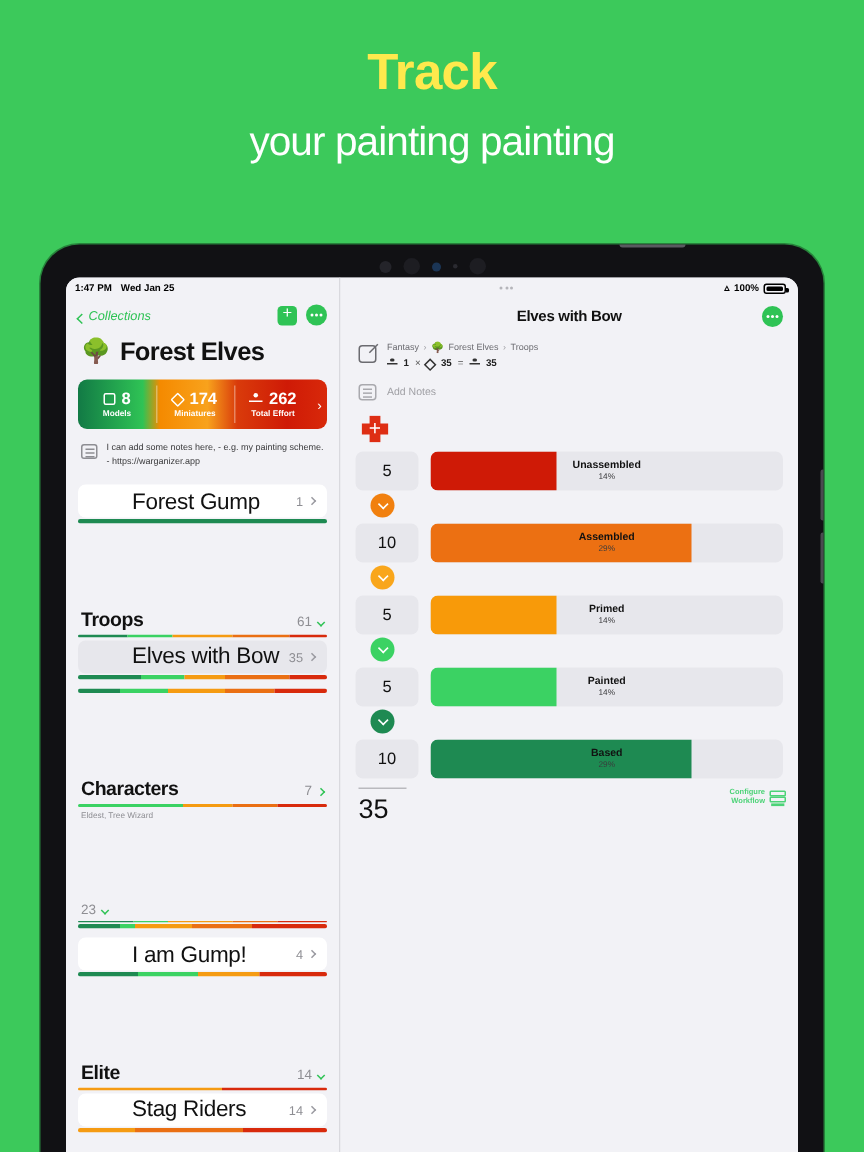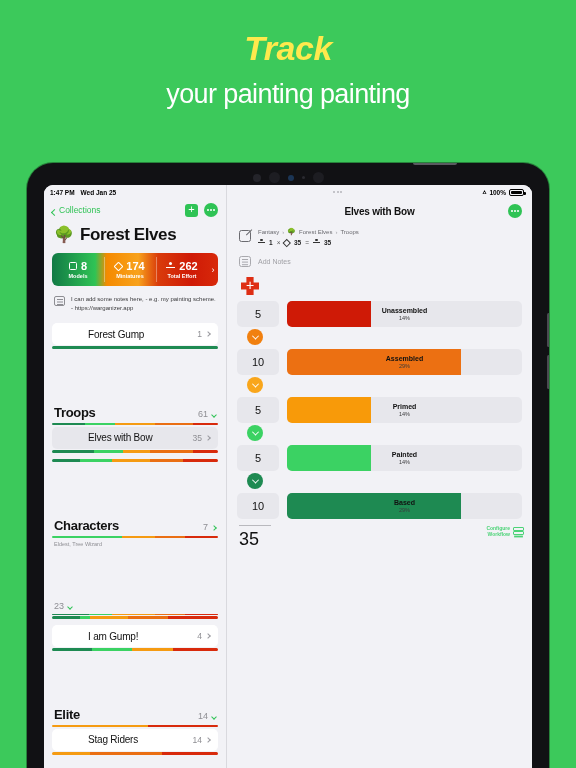--- a/index.html
+++ b/index.html
@@ -7,21 +7,21 @@
     width: 576px; height: 768px;
     font-family: "Liberation Sans", sans-serif;
     overflow: hidden;
   }
   body { background: #3CC95B; position: relative; }
 
   
   .promo { position: absolute; top: 0; left: 0; width: 576px; text-align: center; }
   .promo-title {
     font-size: 34px; font-weight: bold; color: #FFE94D;
-    letter-spacing: -0.5px; margin-top: 30px; line-height: 1.1; font-style: italic;
+    letter-spacing: -0.5px; margin-top: 30px; line-height: 1.1;
   }
   .promo-sub {
     font-size: 27px; color: #ffffff; font-weight: 400;
     letter-spacing: -0.6px; margin-top: 12px;
   }
 
   
   .device {
     position: absolute; left: 27px; top: 163px;
     width: 522px; height: 620px;
@@ -67,21 +67,21 @@
     height: 14px; display: flex; align-items: center;
     padding: 0 6px; font-size: 6.5px; font-weight: bold; color: #000;
     gap: 6px;
   }
   .nav-bar {
     height: 22px; display: flex; align-items: center;
     padding: 0 8px; gap: 6px;
   }
   .back-link {
     display: flex; align-items: flex-end; gap: 2px;
-    color: #2FC355; font-size: 8.5px;
+    color: #2FC355; font-size: 8.5px; font-style: italic;
   }
   .chev-left {
     width: 5px; height: 5px; border-left: 1.4px solid #2FC355;
     border-bottom: 1.4px solid #2FC355; transform: rotate(45deg);
   }
   .nav-spacer { flex: 1; }
   .btn-plus {
     width: 13px; height: 13px; border-radius: 3px; background: #2FC355;
     color: #fff; font-size: 11px; line-height: 11px; text-align: center;
     font-weight: 300;
@@ -148,21 +148,21 @@
   .notes-text { font-size: 6px; color: #3a3a3c; line-height: 1.45; }
 
   .scroll-area { flex: 1; overflow: hidden; padding: 0 8px; }
 
   .row-card {
     background: #fff; border-radius: 5px; height: 22px;
     display: flex; align-items: center; padding: 0 8px;
     margin-top: 2px;
   }
   .row-card.selected { background: #E7E7EC; }
-  .row-name { flex: 1; font-size: 10px; color: #111; letter-spacing: -0.2px; padding-left: 28px; }
+  .row-name { flex: 1; font-size: 15px; color: #111; letter-spacing: -0.2px; padding-left: 28px; }
   .row-count { font-size: 8.5px; color: #8E8E93; margin-right: 4px; }
   .chev-right { width: 4px; height: 4px; border-right: 1.2px solid #9a9aa0; border-top: 1.2px solid #9a9aa0; transform: rotate(45deg); }
   .chev-down  { width: 4px; height: 4px; border-right: 1.4px solid #2FC355; border-top: 1.4px solid #2FC355; transform: rotate(135deg); margin-bottom:2px;}
   .chev-green { width: 4px; height: 4px; border-right: 1.4px solid #2FC355; border-top: 1.4px solid #2FC355; transform: rotate(45deg); }
 
   .bar { height: 3px; border-radius: 1.5px; display: flex; overflow: hidden; margin: 1px 0 6px 0; }
   .bar.thin { height: 1.6px; margin: 3px 0 0 0; }
   .bar span { display: block; height: 100%; }
 
   .sec-head {

